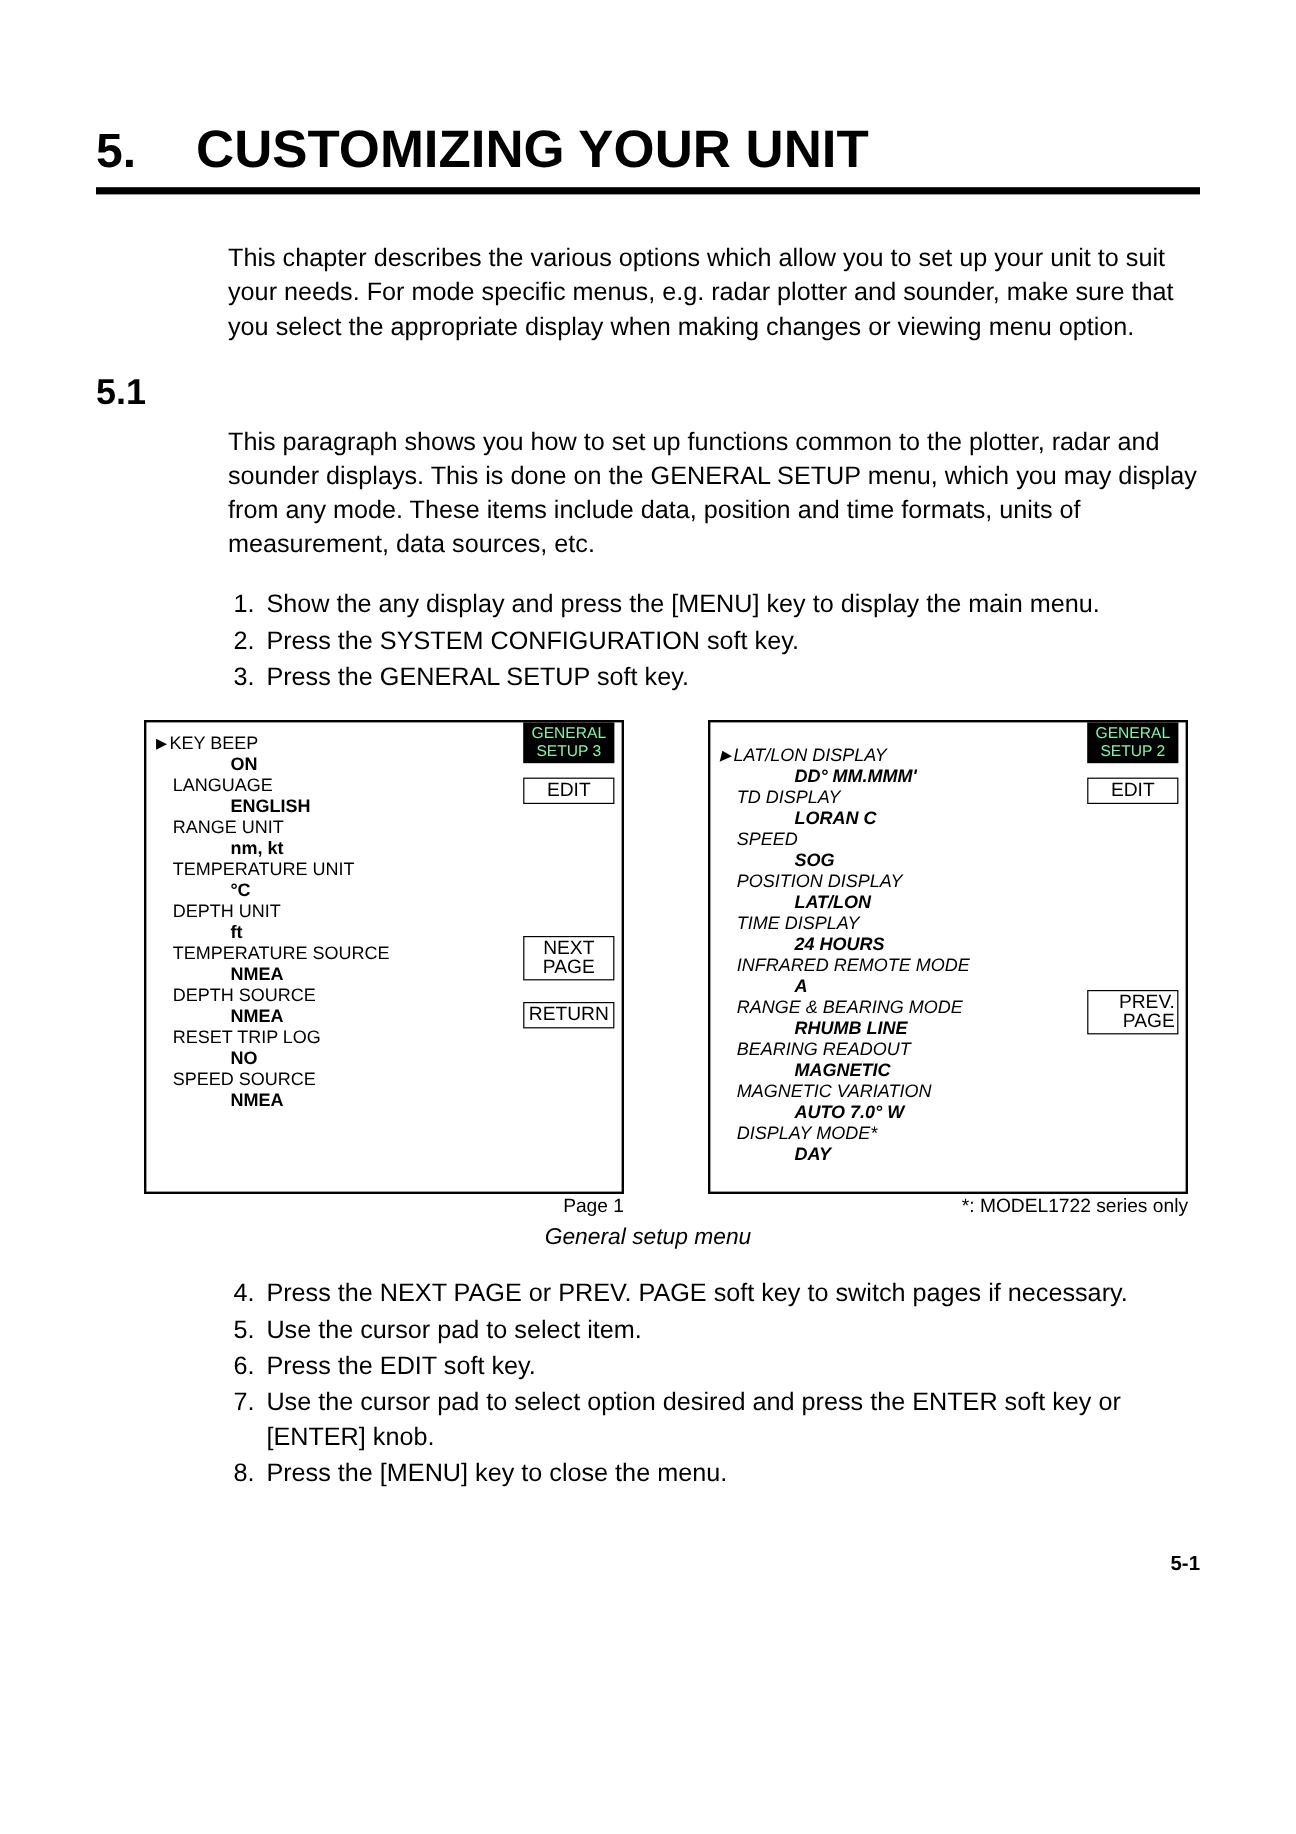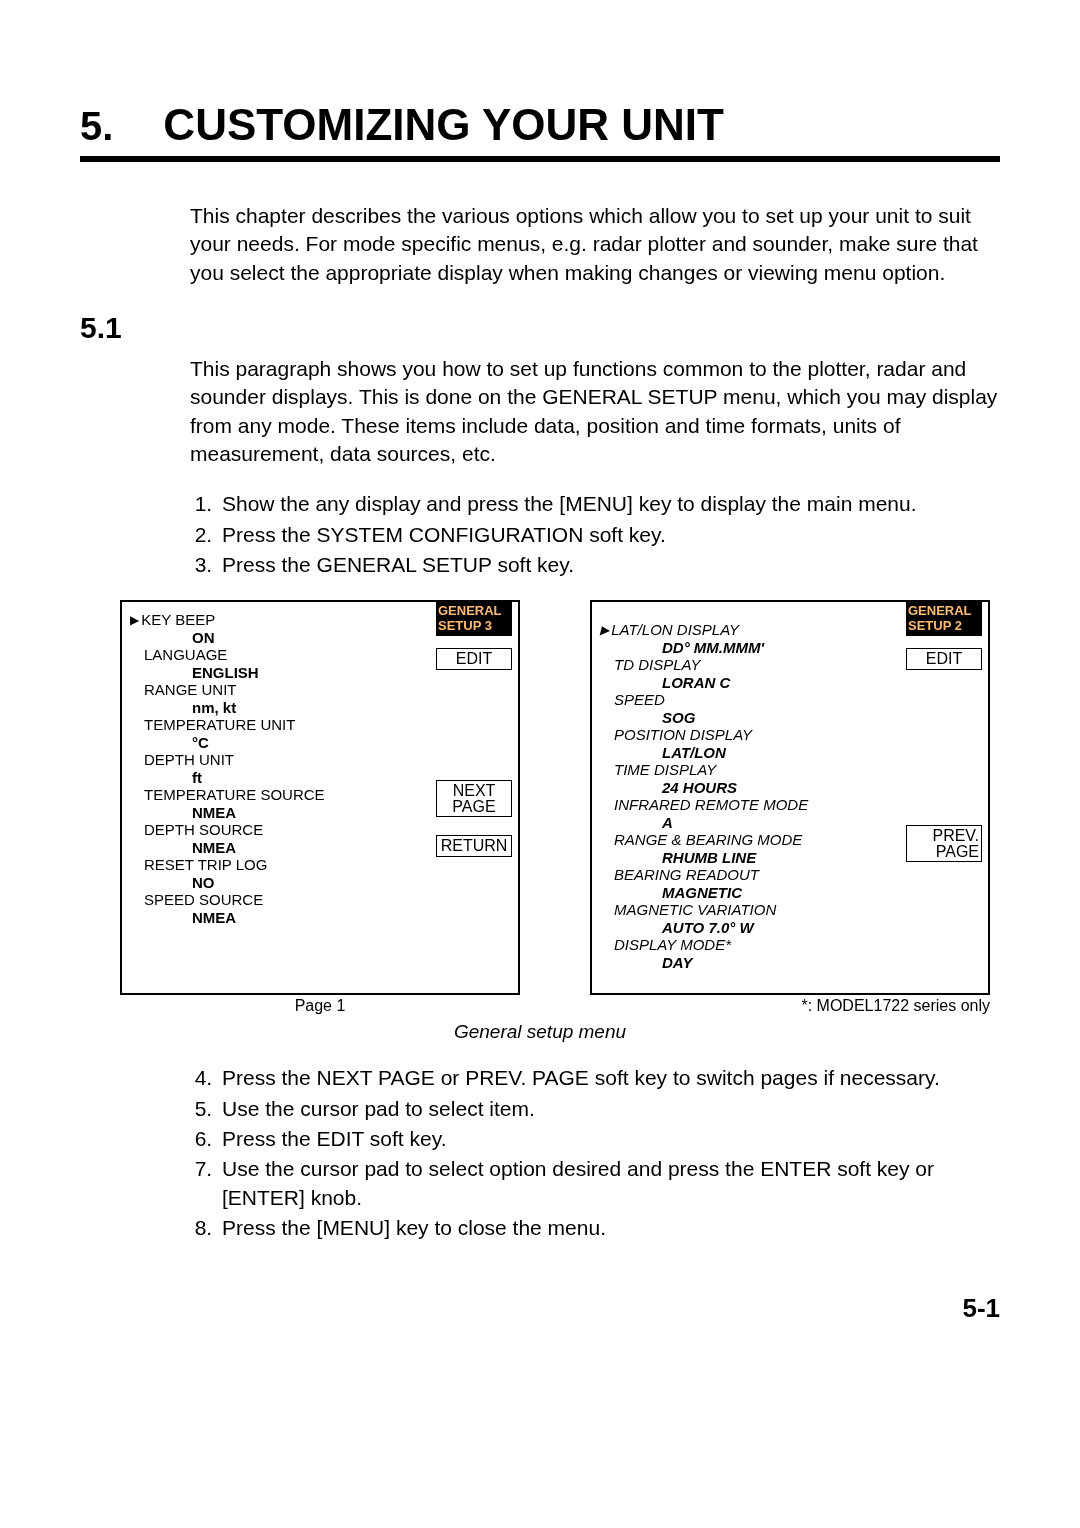--- a/index.html
+++ b/index.html
@@ -99,24 +99,24 @@
   .softkey-col {
     position: absolute;
     right: 6px;
     top: 0;
     width: 76px;
     display: flex;
     flex-direction: column;
   }
   .panel-title {
     background: #000;
-    color: #fdba74;
+    color: #86efac;
     font-size: 13px;
-    font-weight: bold;
-    text-align: left;
+    font-weight: normal;
+    text-align: center;
     padding: 2px 2px;
     line-height: 1.15;
     margin-bottom: 12px;
   }
   .softkey {
     border: 1.5px solid #000;
     font-size: 16px;
     text-align: center;
     padding: 2px 2px;
     margin-bottom: 110px;
@@ -124,34 +124,34 @@
   }
   .softkey.tight { margin-bottom: 18px; }
   .softkey.stack { line-height: 0.95; }
   .panel-caption-row {
     margin-left: 40px;
     display: flex;
     width: 870px;
     font-size: 16px;
     margin-bottom: 2px;
   }
-  .cap-left { width: 400px; text-align: center; }
+  .cap-left { width: 400px; text-align: right; }
   .cap-gap { width: 70px; }
   .cap-right { width: 400px; text-align: right; }
   .cap-right2 { width: 400px; text-align: center; }
   .figure-caption {
     text-align: center;
     font-style: italic;
     font-size: 19px;
     margin: 6px 0 14px 0;
   }
   .page-num {
     text-align: right;
     font-weight: bold;
-    font-size: 26px;
+    font-size: 17px;
     margin-top: 50px;
     margin-right: 0;
   }
 </style>
 </head>
 <body>
 
 <div class="page">
 
   <div class="chapter-head">

